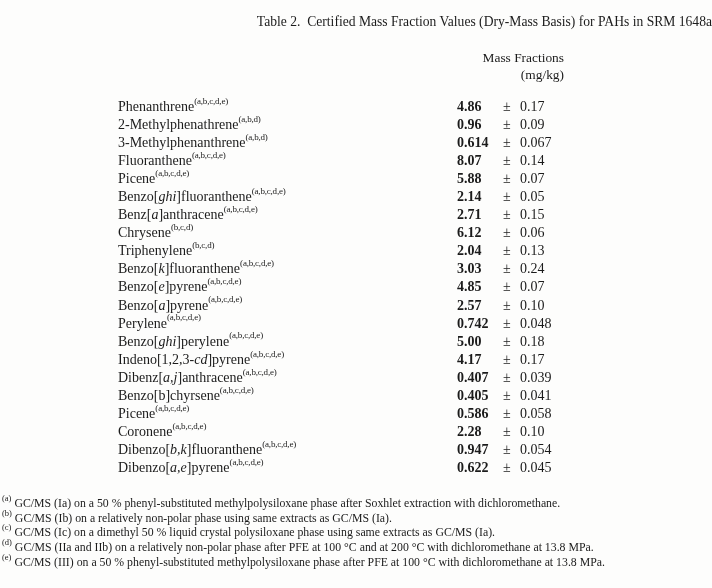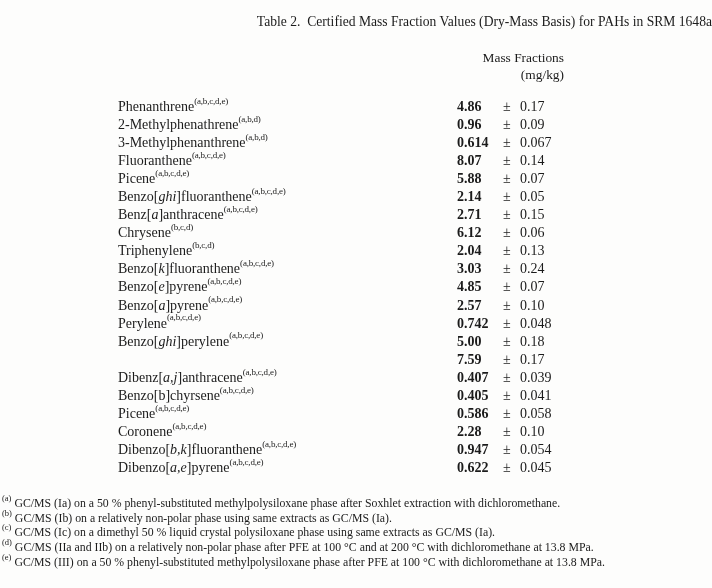--- a/index.html
+++ b/index.html
@@ -154,21 +154,22 @@
         <span class="pm">±</span>
         <span class="unc">0.048</span>
       </div>
       <div class="row">
         <span class="name"><span class="seg">Benzo[</span><i class="seg">ghi</i><span class="seg">]perylene</span><sup class="sup">(a,b,c,d,e)</sup></span>
         <span class="val">5.00</span>
         <span class="pm">±</span>
         <span class="unc">0.18</span>
       </div>
       <div class="row">
-        <span class="val">7.59</span>
+        <span class="name"><span class="seg">Indeno[1,2,3-</span><i class="seg">cd</i><span class="seg">]pyrene</span><sup class="sup">(a,b,c,d,e)</sup></span>
+        <span class="val">4.17</span>
         <span class="pm">±</span>
         <span class="unc">0.17</span>
       </div>
       <div class="row">
         <span class="name"><span class="seg">Dibenz[</span><i class="seg">a,j</i><span class="seg">]anthracene</span><sup class="sup">(a,b,c,d,e)</sup></span>
         <span class="val">0.407</span>
         <span class="pm">±</span>
         <span class="unc">0.039</span>
       </div>
       <div class="row">

